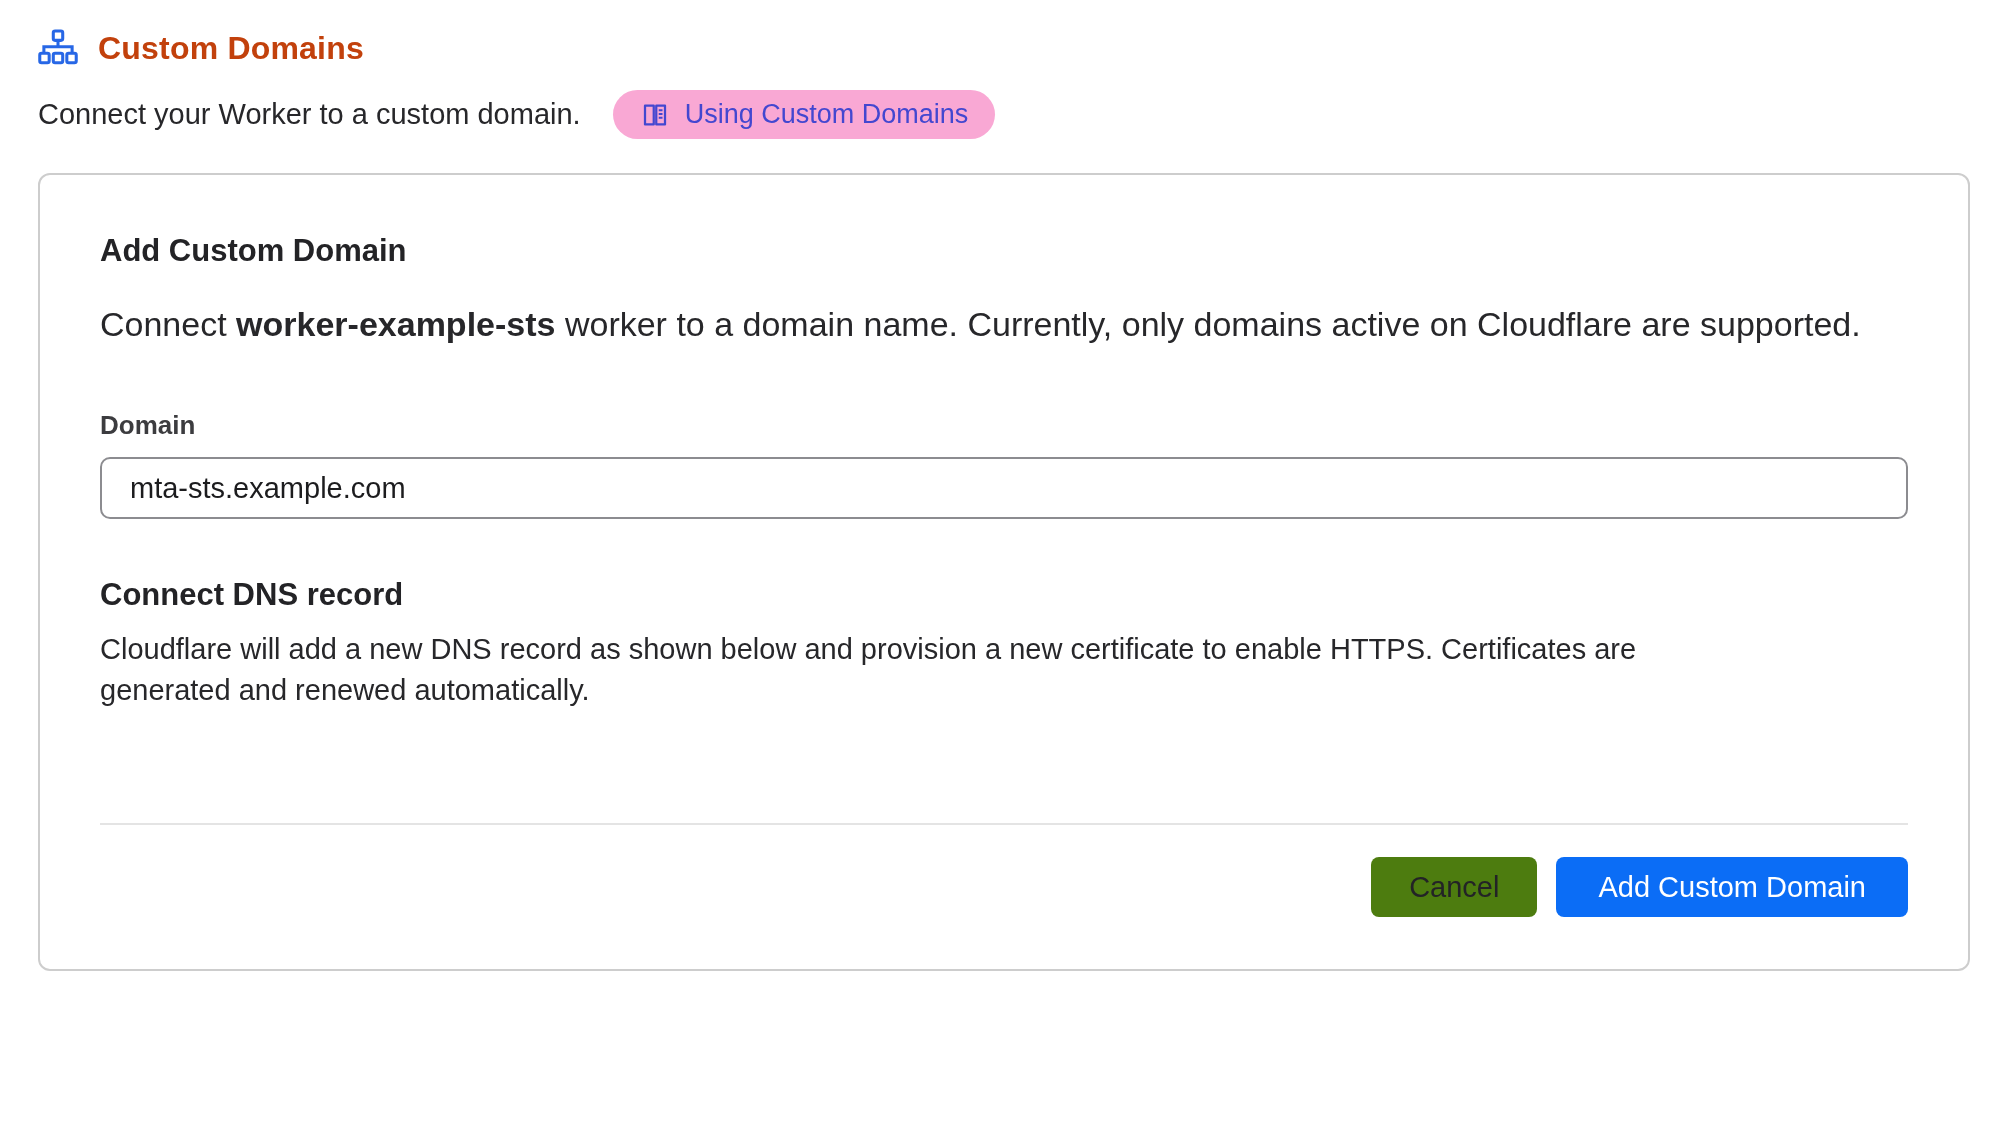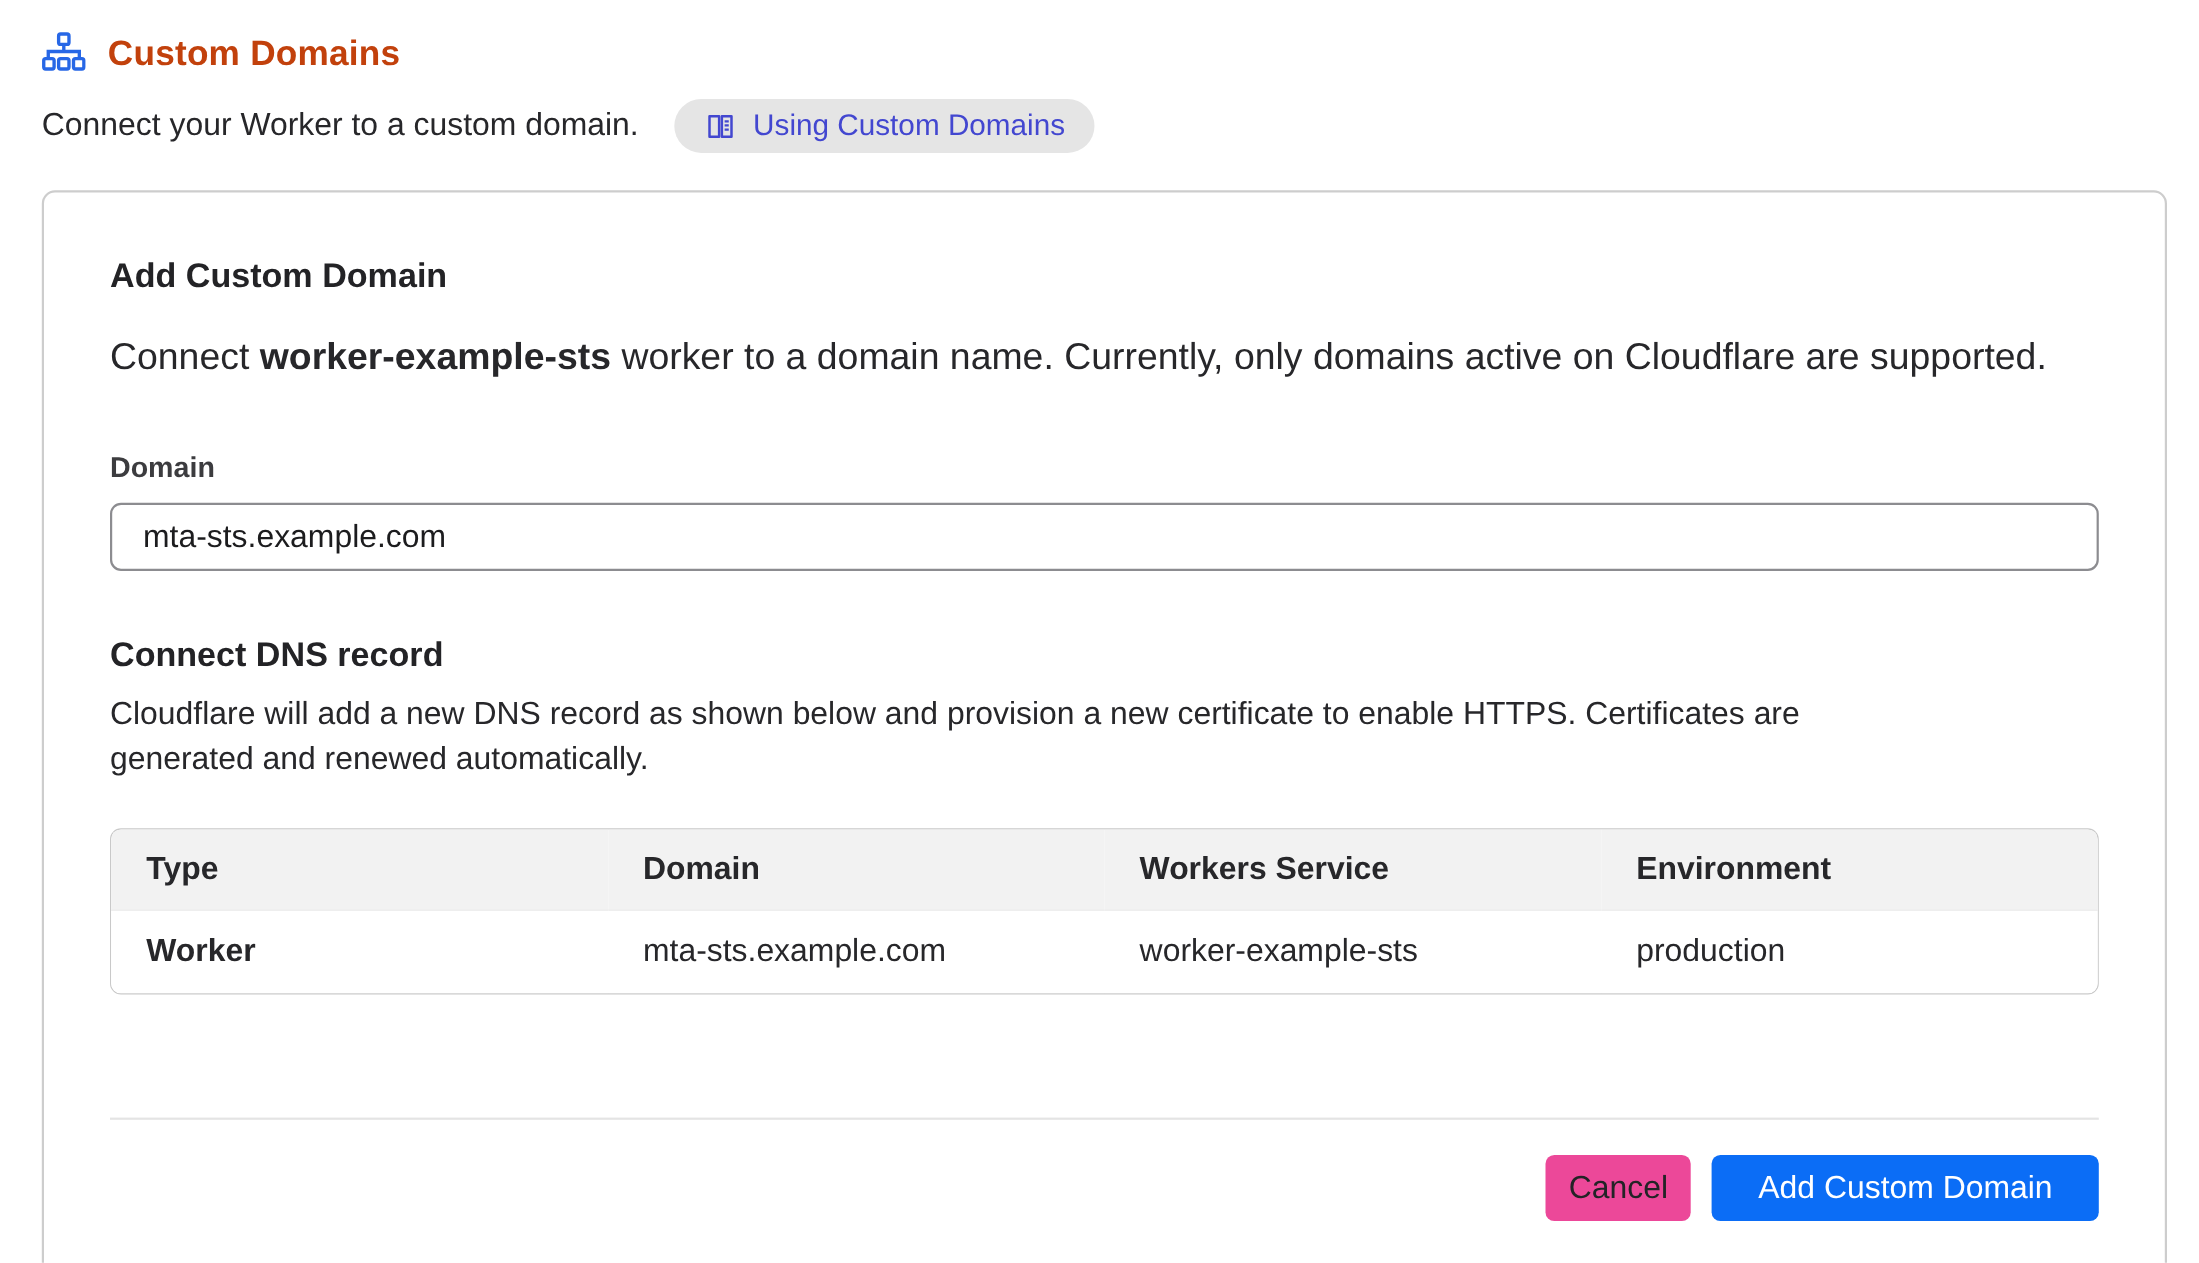--- a/index.html
+++ b/index.html
@@ -15,21 +15,21 @@
 
   
   .page-header { display: flex; align-items: center; gap: 20px; }
   .page-header .icon-wrap { display: flex; align-items: center; }
   .page-title { font-size: 32px; font-weight: 700; color: #c2410c; letter-spacing: 0.2px; }
 
   .subtitle-row { display: flex; align-items: center; gap: 32px; margin-top: 22px; }
   .page-subtitle { font-size: 29px; color: #27272a; }
   .docs-pill {
     display: inline-flex; align-items: center; gap: 15px;
-    background: #e5e5e5; color: #4347d0;
+    background: #f9a8d4; color: #4347d0;
     border-radius: 26px; padding: 9px 27px;
     font-size: 27px; cursor: pointer; text-decoration: none;
   }
   .docs-pill .book { display: flex; align-items: center; }
 
   
   .card {
     margin-top: 34px;
     width: 1932px;
     border: 2px solid #cdcdcd;
@@ -87,21 +87,21 @@
 
   .divider { margin-top: 112px; border: none; border-top: 2px solid #e4e4e4; }
 
   
   .footer-actions { display: flex; justify-content: flex-end; align-items: center; gap: 19px; margin-top: 32px; }
   .btn {
     height: 60px; border: none; border-radius: 8px;
     font-size: 29px; font-family: "Liberation Sans", sans-serif;
     cursor: pointer; display: inline-flex; align-items: center; justify-content: center;
   }
-  .btn-cancel { background: #ec4899; color: #232326; padding: 0 21px; }
+  .btn-cancel { background: #4d7c0f; color: #232326; padding: 0 38px; }
   .btn-primary { background: #0b6df6; color: #ffffff; padding: 0 42px; }
 </style>
 </head>
 <body>
 
 <div class="page">
 
   <div class="page-header">
     <span class="icon-wrap">
       <svg width="40" height="40" viewBox="0 0 34 34" fill="none">
@@ -135,38 +135,20 @@
     <h2>Add Custom Domain</h2>
 
     <p class="intro"><span>Connect </span><b>worker-example-sts</b><span> worker to a domain name. Currently, only domains active on Cloudflare are supported.</span></p>
 
     <div class="field-label">Domain</div>
     <input class="domain-input" type="text" value="mta-sts.example.com" style="">
 
     <h2 class="preview-heading">Connect DNS record</h2>
     <p class="preview-desc">Cloudflare will add a new DNS record as shown below and provision a new certificate to enable HTTPS. Certificates are generated and renewed automatically.</p>
 
-    <table class="dns-table">
-      <thead>
-        <tr>
-          <th>Type</th>
-          <th>Domain</th>
-          <th>Workers Service</th>
-          <th>Environment</th>
-        </tr>
-      </thead>
-      <tbody>
-        <tr>
-          <td class="cell-bold">Worker</td>
-          <td>mta-sts.example.com</td>
-          <td>worker-example-sts</td>
-          <td>production</td>
-        </tr>
-      </tbody>
-    </table>
 
     <hr class="divider">
 
     <div class="footer-actions">
       <button class="btn btn-cancel">Cancel</button>
       <button class="btn btn-primary">Add Custom Domain</button>
     </div>
 
   </div>
 </div>

